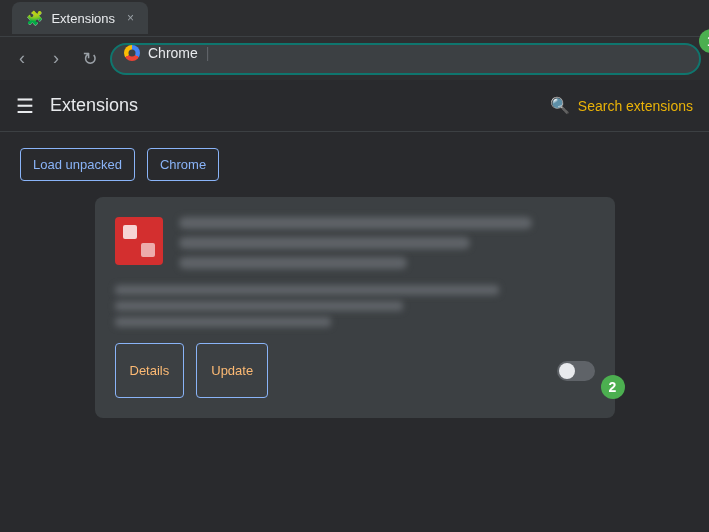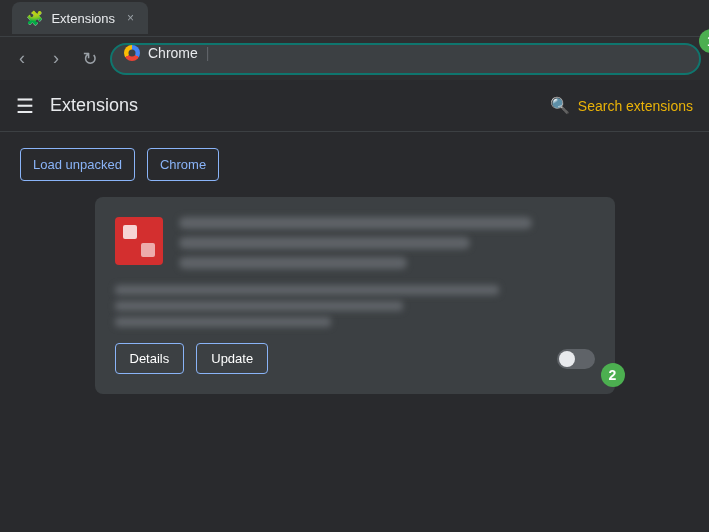--- a/index.html
+++ b/index.html
@@ -281,23 +281,23 @@
 
     .card-footer {
       display: flex;
       align-items: center;
       gap: 12px;
     }
 
     .card-btn {
       border: 1px solid #8ab4f8;
       background: transparent;
-      color: #ffffff;
+      color: #fdba74;
       border-radius: 4px;
-      padding: 7px 14px;
+      padding: 19px 14px;
       font-size: 13px;
       cursor: pointer;
       font-weight: 500;
     }
 
     .footer-spacer { flex: 1; }
 
     .toggle-wrapper {
       position: relative;
       display: inline-flex;

